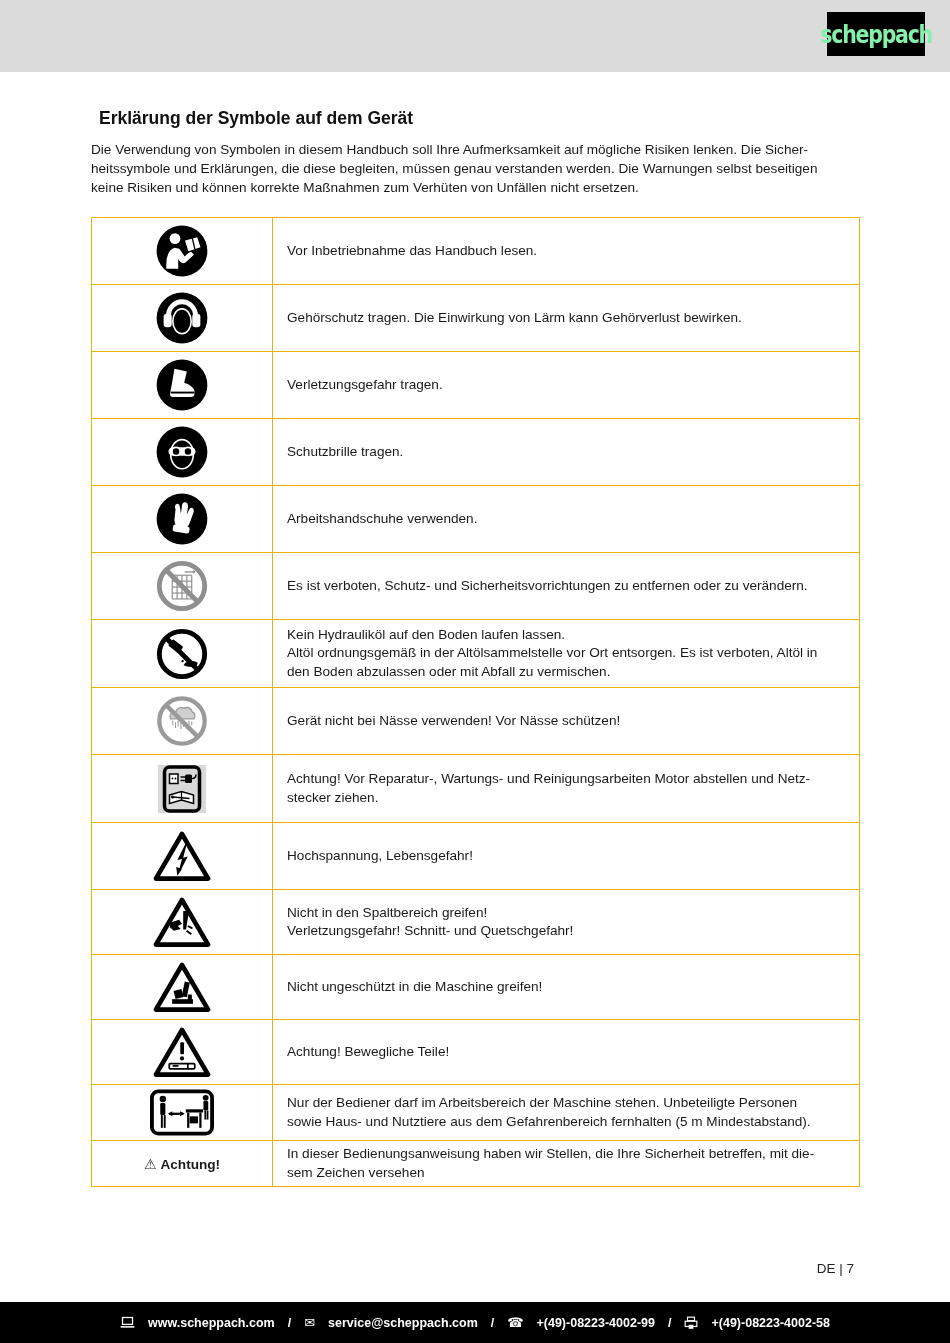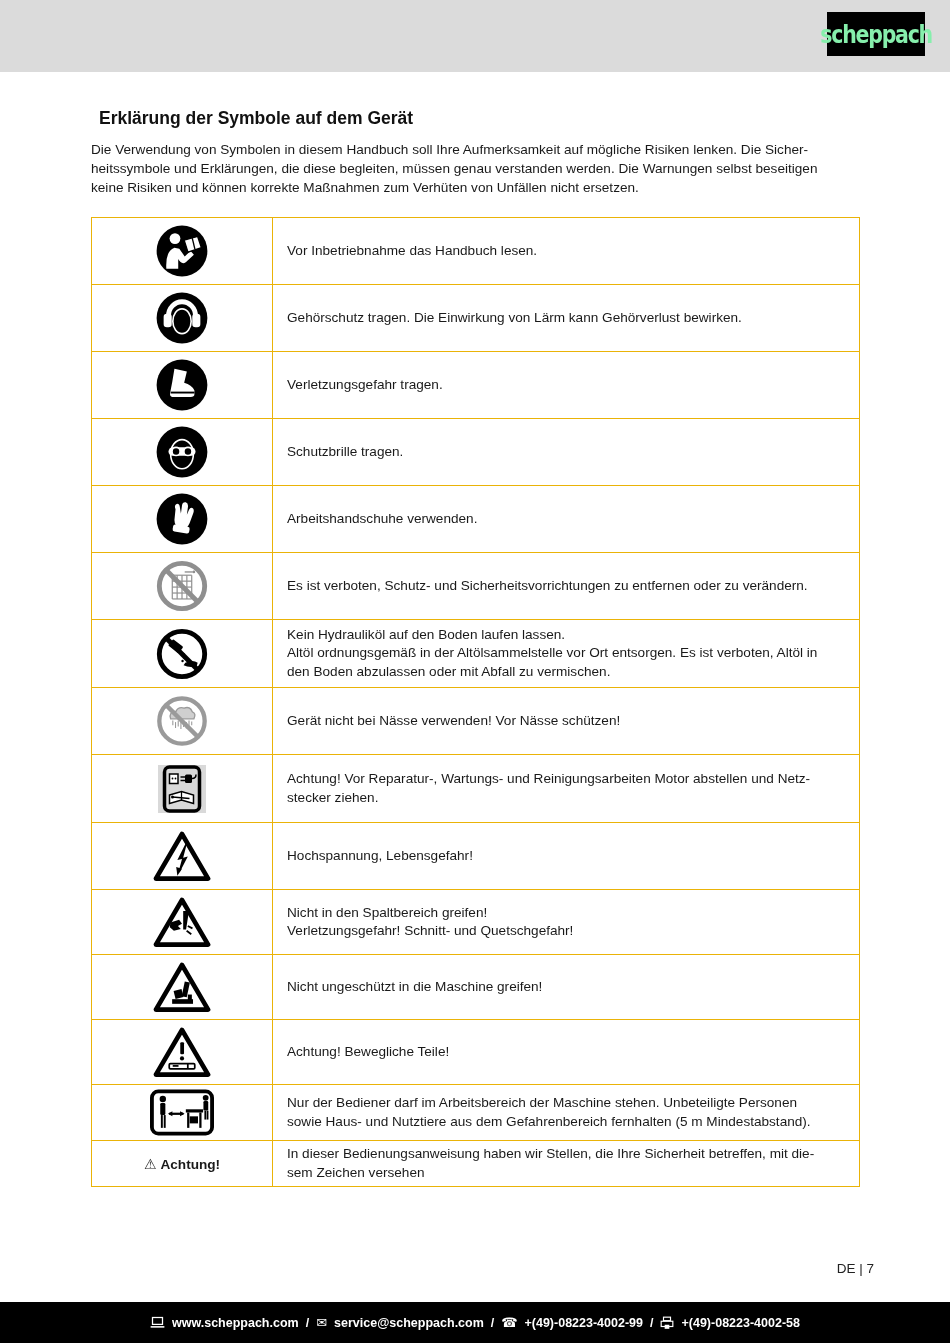--- a/index.html
+++ b/index.html
@@ -22,24 +22,24 @@
   .table-wrap{position:absolute;left:91px;top:217px;}
   table.sym{border-collapse:collapse;table-layout:fixed;width:769px;}
   table.sym td{border:1px solid #eab308;}
   td.icon-cell{width:180px;text-align:center;vertical-align:middle;padding:0;}
   td.text-cell{
     padding:4px 14px;font-size:13.6px;line-height:18.5px;vertical-align:middle;
     white-space:pre-line;
   }
   .achtung-cell{font-weight:bold;font-size:13.6px;}
   .achtung-cell .warn-glyph{font-family:"DejaVu Sans",sans-serif;font-weight:normal;font-size:14px;margin-right:4px;}
-  .page-num{position:absolute;top:1261px;right:76px;font-size:13.5px;color:#222;}
+  .page-num{position:absolute;top:1261px;right:96px;font-size:13.5px;color:#222;}
   .footer-bar{
     position:absolute;left:0;top:1302px;width:950px;height:41px;background:#000;color:#fff;
-    display:flex;align-items:center;justify-content:center;gap:7px;
+    display:flex;align-items:center;justify-content:center;gap:13px;
     font-size:12.5px;font-weight:bold;
   }
   .footer-bar .uni-ico{font-family:"DejaVu Sans",sans-serif;font-weight:normal;font-size:13px;line-height:1;}
   .footer-bar svg{display:block;}
   svg.ico{display:inline-block;vertical-align:middle;}
 </style>
 </head>
 <body>
 
 <div class="header-band">

